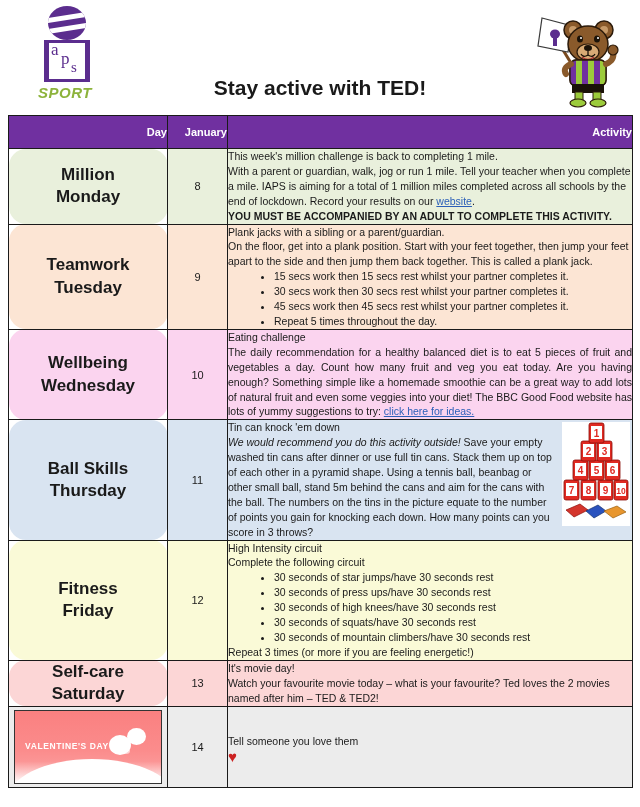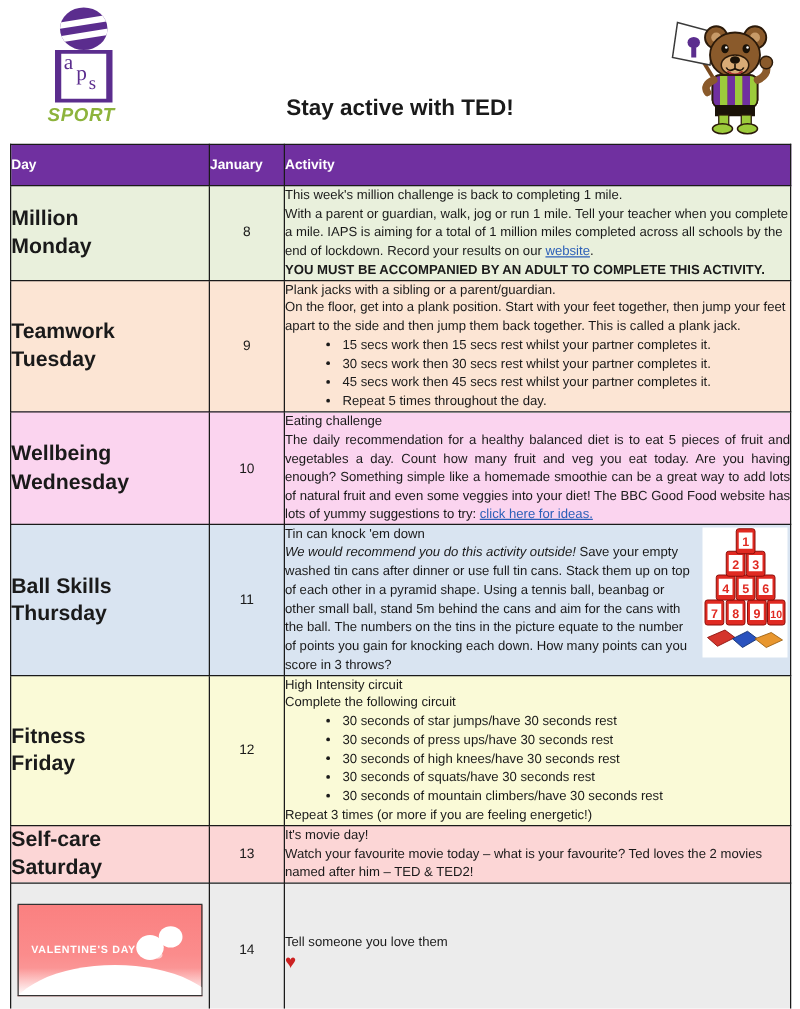--- a/index.html
+++ b/index.html
@@ -81,21 +81,21 @@
     font-weight: bold;
     font-size: 15px;
     letter-spacing: 0.5px;
     font-style: italic;
   }
   .doc-title {
     position: absolute;
     left: 0; top: 76px;
     width: 640px;
     text-align: center;
-    font-size: 18px;
+    font-size: 21px;
     font-weight: bold;
     color: #1a1a1a;
   }
 
   
   .bear {
     position: absolute;
     right: 16px; top: 6px;
     width: 104px; height: 104px;
   }
@@ -113,31 +113,33 @@
     border: 1px solid #1a1a1a;
     vertical-align: middle;
     padding: 0;
   }
   thead th {
     background: #7030a0;
     color: #ffffff;
     font-size: 11px;
     font-weight: bold;
     height: 33px;
-    text-align: left;
+    text-align: right;
   }
   col.c-day   { width: 159px; }
   col.c-feb   { width: 60px;  }
   col.c-act   { width: 405px; }
 
   td.day {
+    text-align: center;
     font-size: 17px;
     font-weight: bold;
     color: #1a1a1a;
     line-height: 1.32;
+    border-radius: 17px;
   }
   td.feb {
     text-align: center;
     font-size: 11px;
     color: #1a1a1a;
   }
   td.act {
     padding: 4px 6px 5px 6px;
     font-size: 10.5px;
     line-height: 1.42;
@@ -172,21 +174,21 @@
   .tins {
     position: absolute;
     right: 2px; top: 2px;
     width: 68px; height: 104px;
     background: #ffffff;
   }
 
   
   .valentine {
     width: 148px; height: 74px;
-    margin: 16px auto;
+    margin: 3px auto;
     border: 1px solid #333;
     position: relative;
     overflow: hidden;
     background: linear-gradient(180deg,#fa8080 0%, #fb8c8c 55%, #fb9595 70%, #ffffff 100%);
   }
   .val-label {
     position: absolute;
     left: 10px; top: 30px;
     color: #ffffff;
     font-size: 8.5px;

